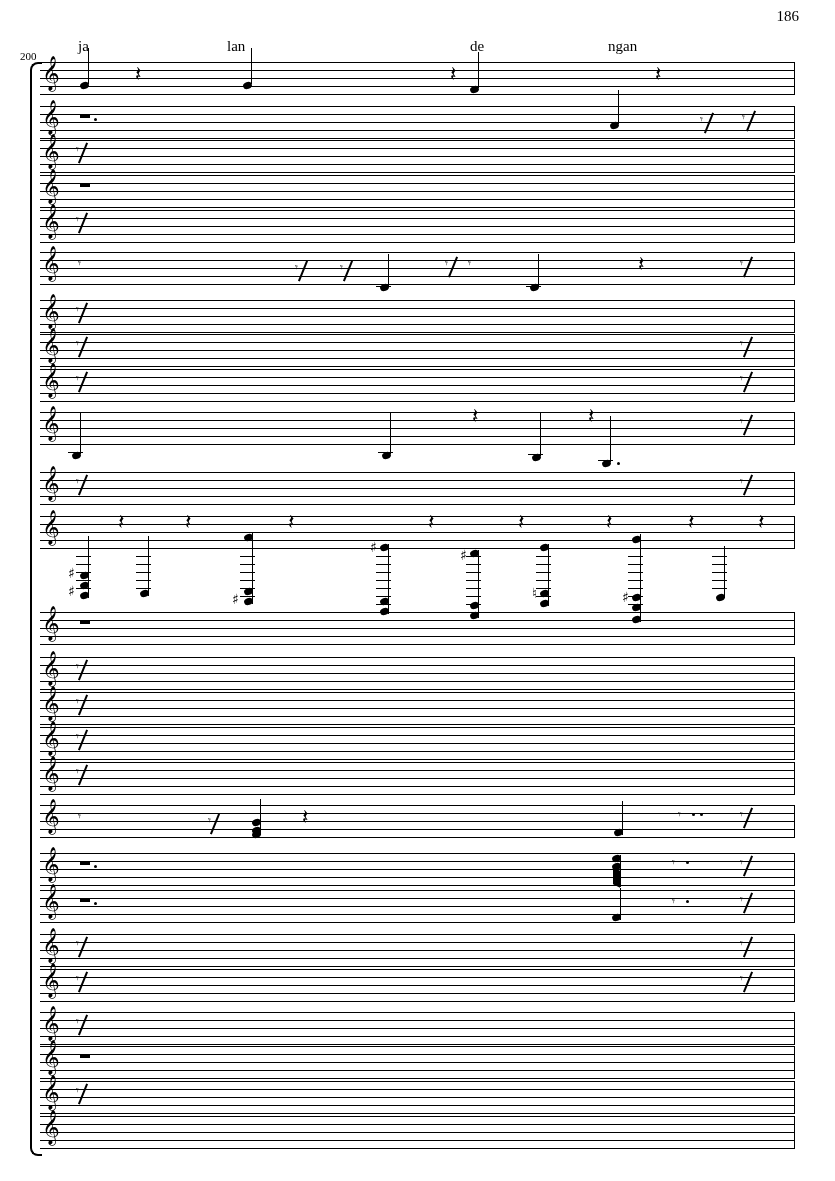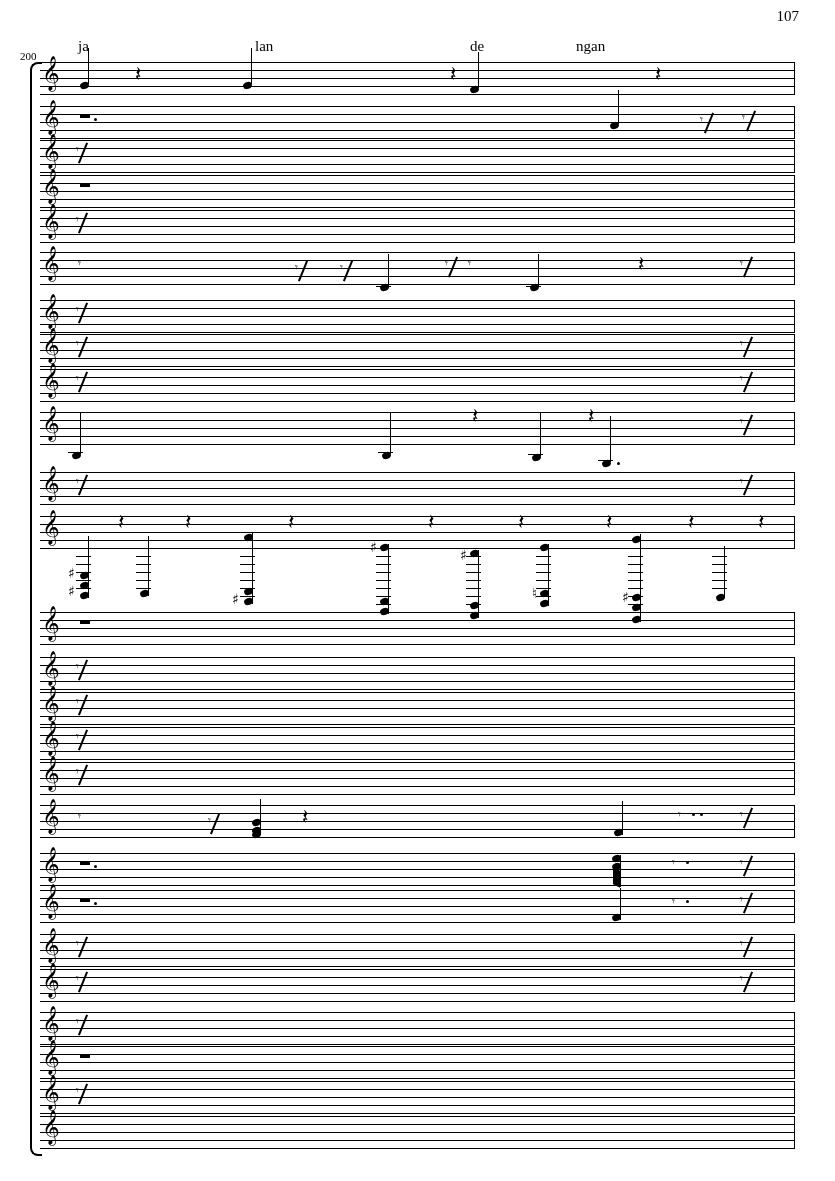--- a/index.html
+++ b/index.html
@@ -148,27 +148,27 @@
     font-size: 11px;
     line-height: 11px;
     font-family: "DejaVu Sans", sans-serif;
   }
 </style>
 </head>
 <body>
 
 <div id="page">
 
-  <div class="page-number">107</div>
+  <div class="page-number">186</div>
   <div class="measure-number">200</div>
 
   <div class="lyric" style="left:78px">ja</div>
-  <div class="lyric" style="left:255px">lan</div>
+  <div class="lyric" style="left:227px">lan</div>
   <div class="lyric" style="left:470px">de</div>
-  <div class="lyric" style="left:576px">ngan</div>
+  <div class="lyric" style="left:608px">ngan</div>
 
   <div class="systems">
 
     <div class="brace" style="top:62px; height:1090px;"></div>
 
     <div class="staff" style="top:62px">
       <div class="line l0"></div>
       <div class="line l1"></div>
       <div class="line l2"></div>
       <div class="line l3"></div>

